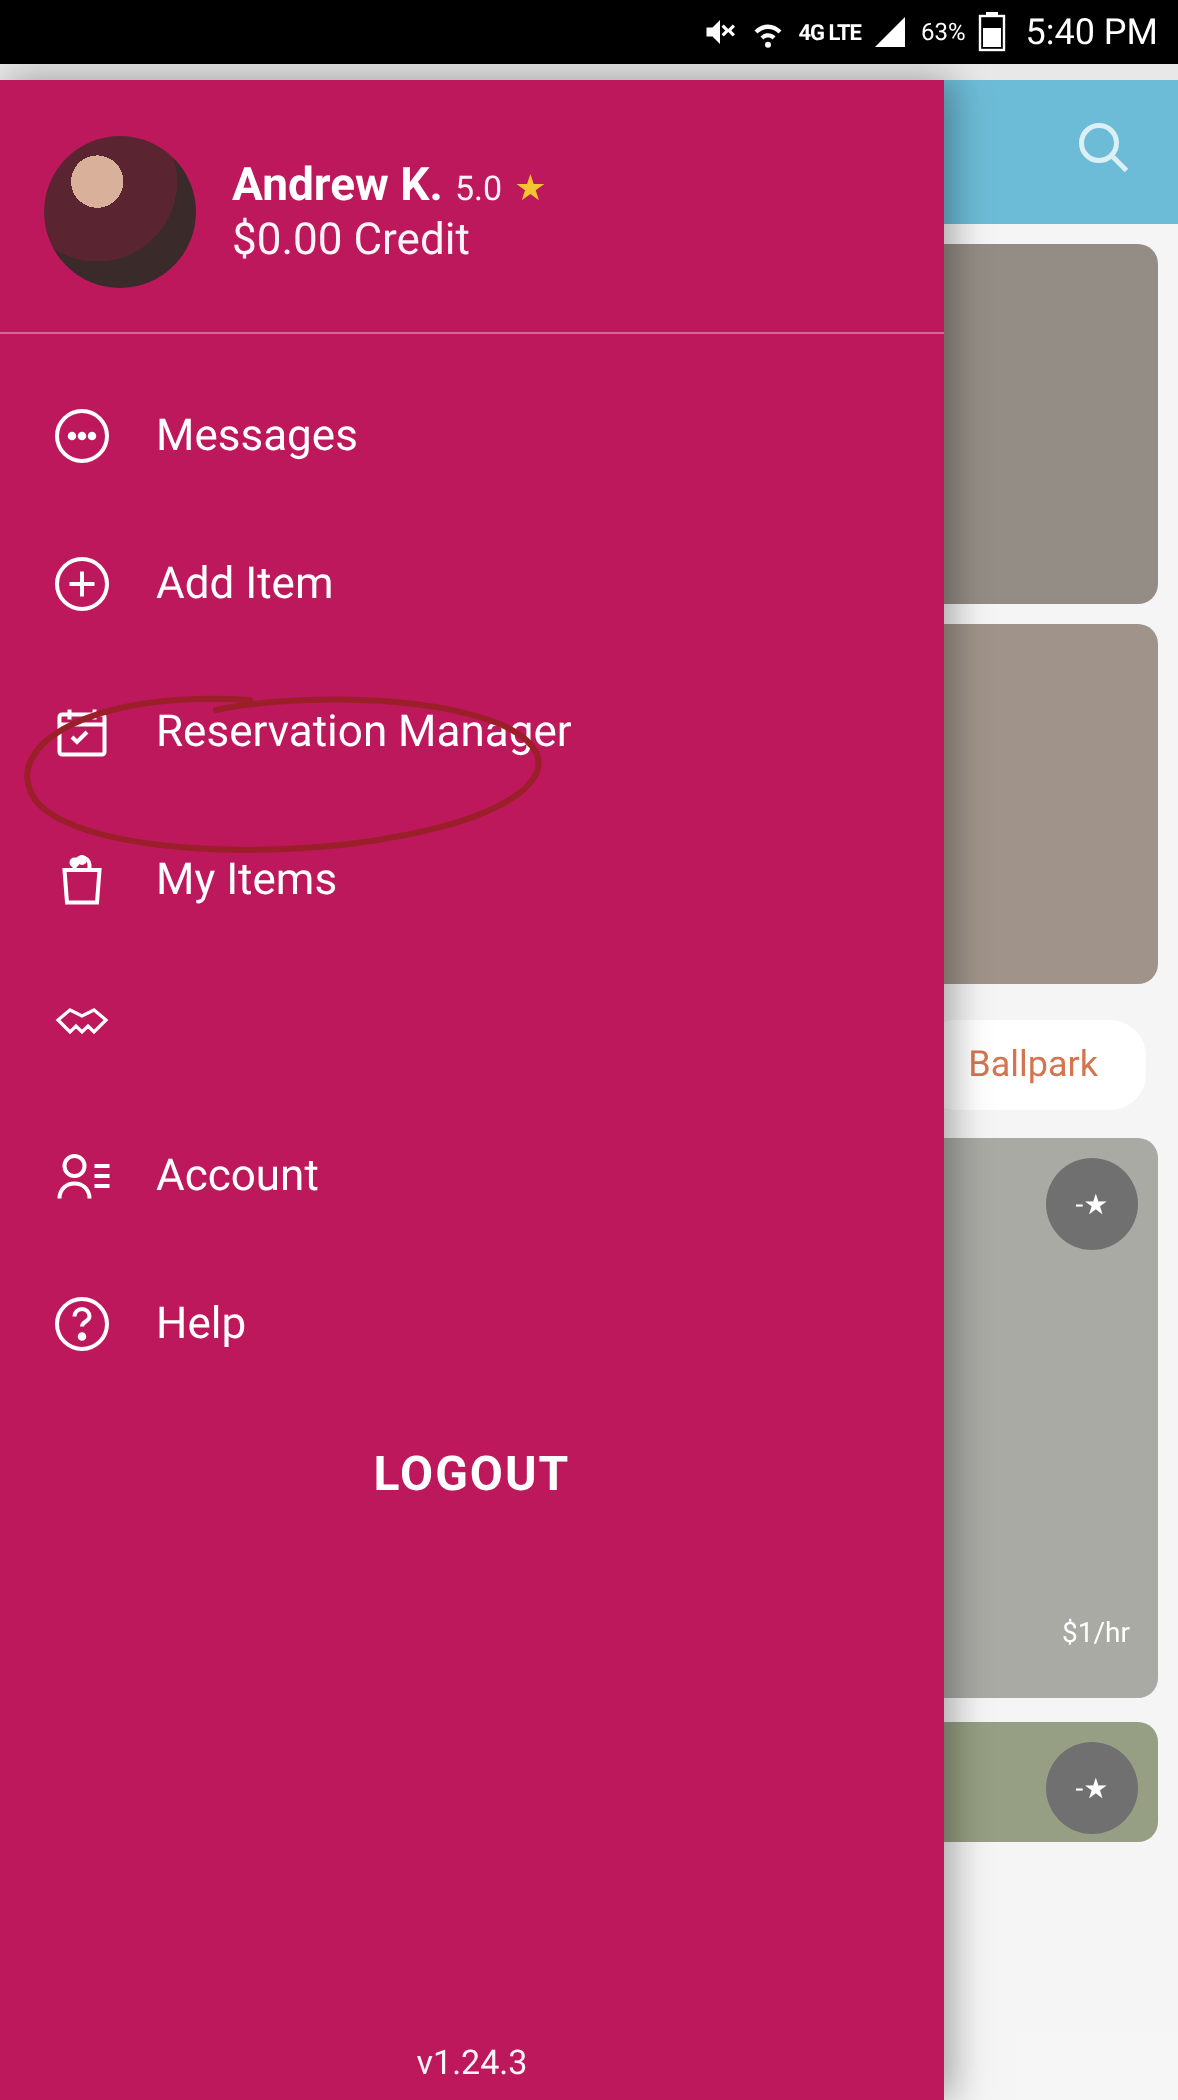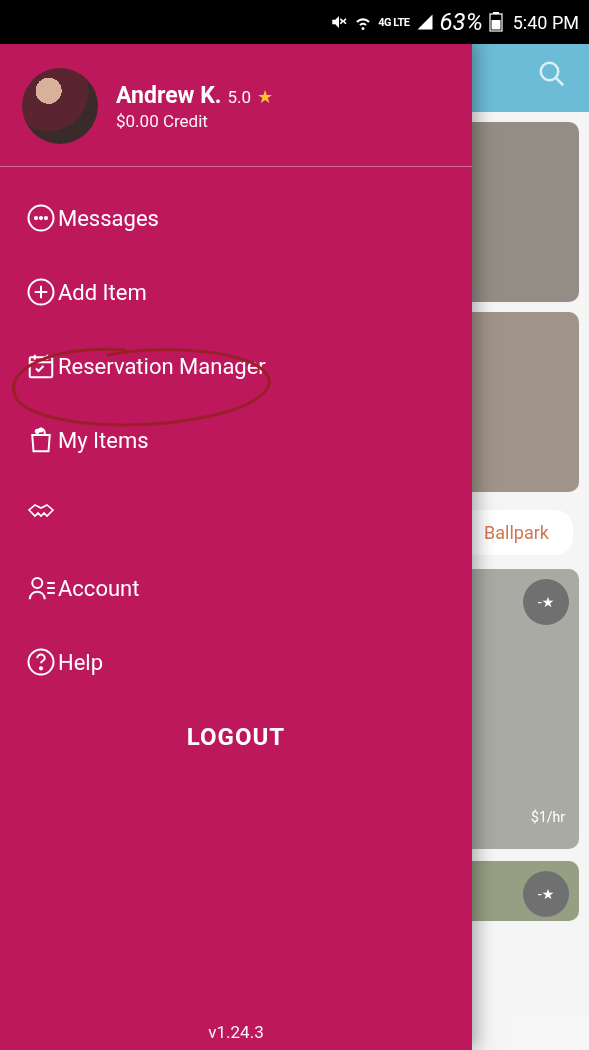--- a/index.html
+++ b/index.html
@@ -6,35 +6,35 @@
   body {
     width: 589px;
     height: 1050px;
     font-family: -apple-system, BlinkMacSystemFont, "Segoe UI", Roboto, Arial, sans-serif;
     background: #e8e8e8;
     position: relative;
     overflow: hidden;
   }
   
   .status-bar {
-    height: 44px;
+    height: 32px;
     background: #000;
     color: #fff;
     display: flex;
     align-items: center;
     justify-content: flex-end;
     padding: 0 10px;
     font-size: 16px;
     gap: 6px;
     position: relative;
     z-index: 100;
   }
   .status-bar .icon-slot { display: inline-flex; align-items: center; }
   .status-bar .time { margin-left: 4px; font-size: 18px; }
-  .status-bar .battery-pct { font-size: 24px; font-style: italic; }
+  .status-bar .battery-pct { font-size: 12px; }
   .status-bar .net-label { font-size: 11px; font-weight: bold; letter-spacing: -0.5px; }
 
   
   .app-bg {
     position: absolute;
     top: 40px;
     left: 0;
     right: 0;
     bottom: 0;
     background: #f2f2f2;
@@ -126,26 +126,27 @@
   .avatar {
     width: 76px; height: 76px;
     border-radius: 50%;
     background: radial-gradient(circle at 35% 30%, #d9b09a 0 18%, #5a2530 18% 55%, #3a2b2a 55% 100%);
     flex-shrink: 0;
   }
   .profile-text .line1 { display: flex; align-items: baseline; gap: 6px; }
   .profile-name { font-size: 23px; font-weight: 700; }
   .profile-rating { font-size: 17px; font-weight: 400; opacity: 0.95; }
   .star { color: #f4c431; font-size: 18px; }
-  .profile-credit { font-size: 17px; opacity: 0.95; margin-top: 2px; }
+  .profile-credit { font-size: 22px; opacity: 0.95; margin-top: 2px; }
 
   .menu { padding: 14px 0 0; }
   .menu-item {
     display: flex;
     align-items: center;
+    gap: 20px;
     padding: 20px 24px;
     font-size: 22px;
     cursor: pointer;
   }
   .menu-item .icon-box {
     width: 34px; height: 34px;
     display: flex; align-items: center; justify-content: center;
     flex-shrink: 0;
   }
   .logout {

